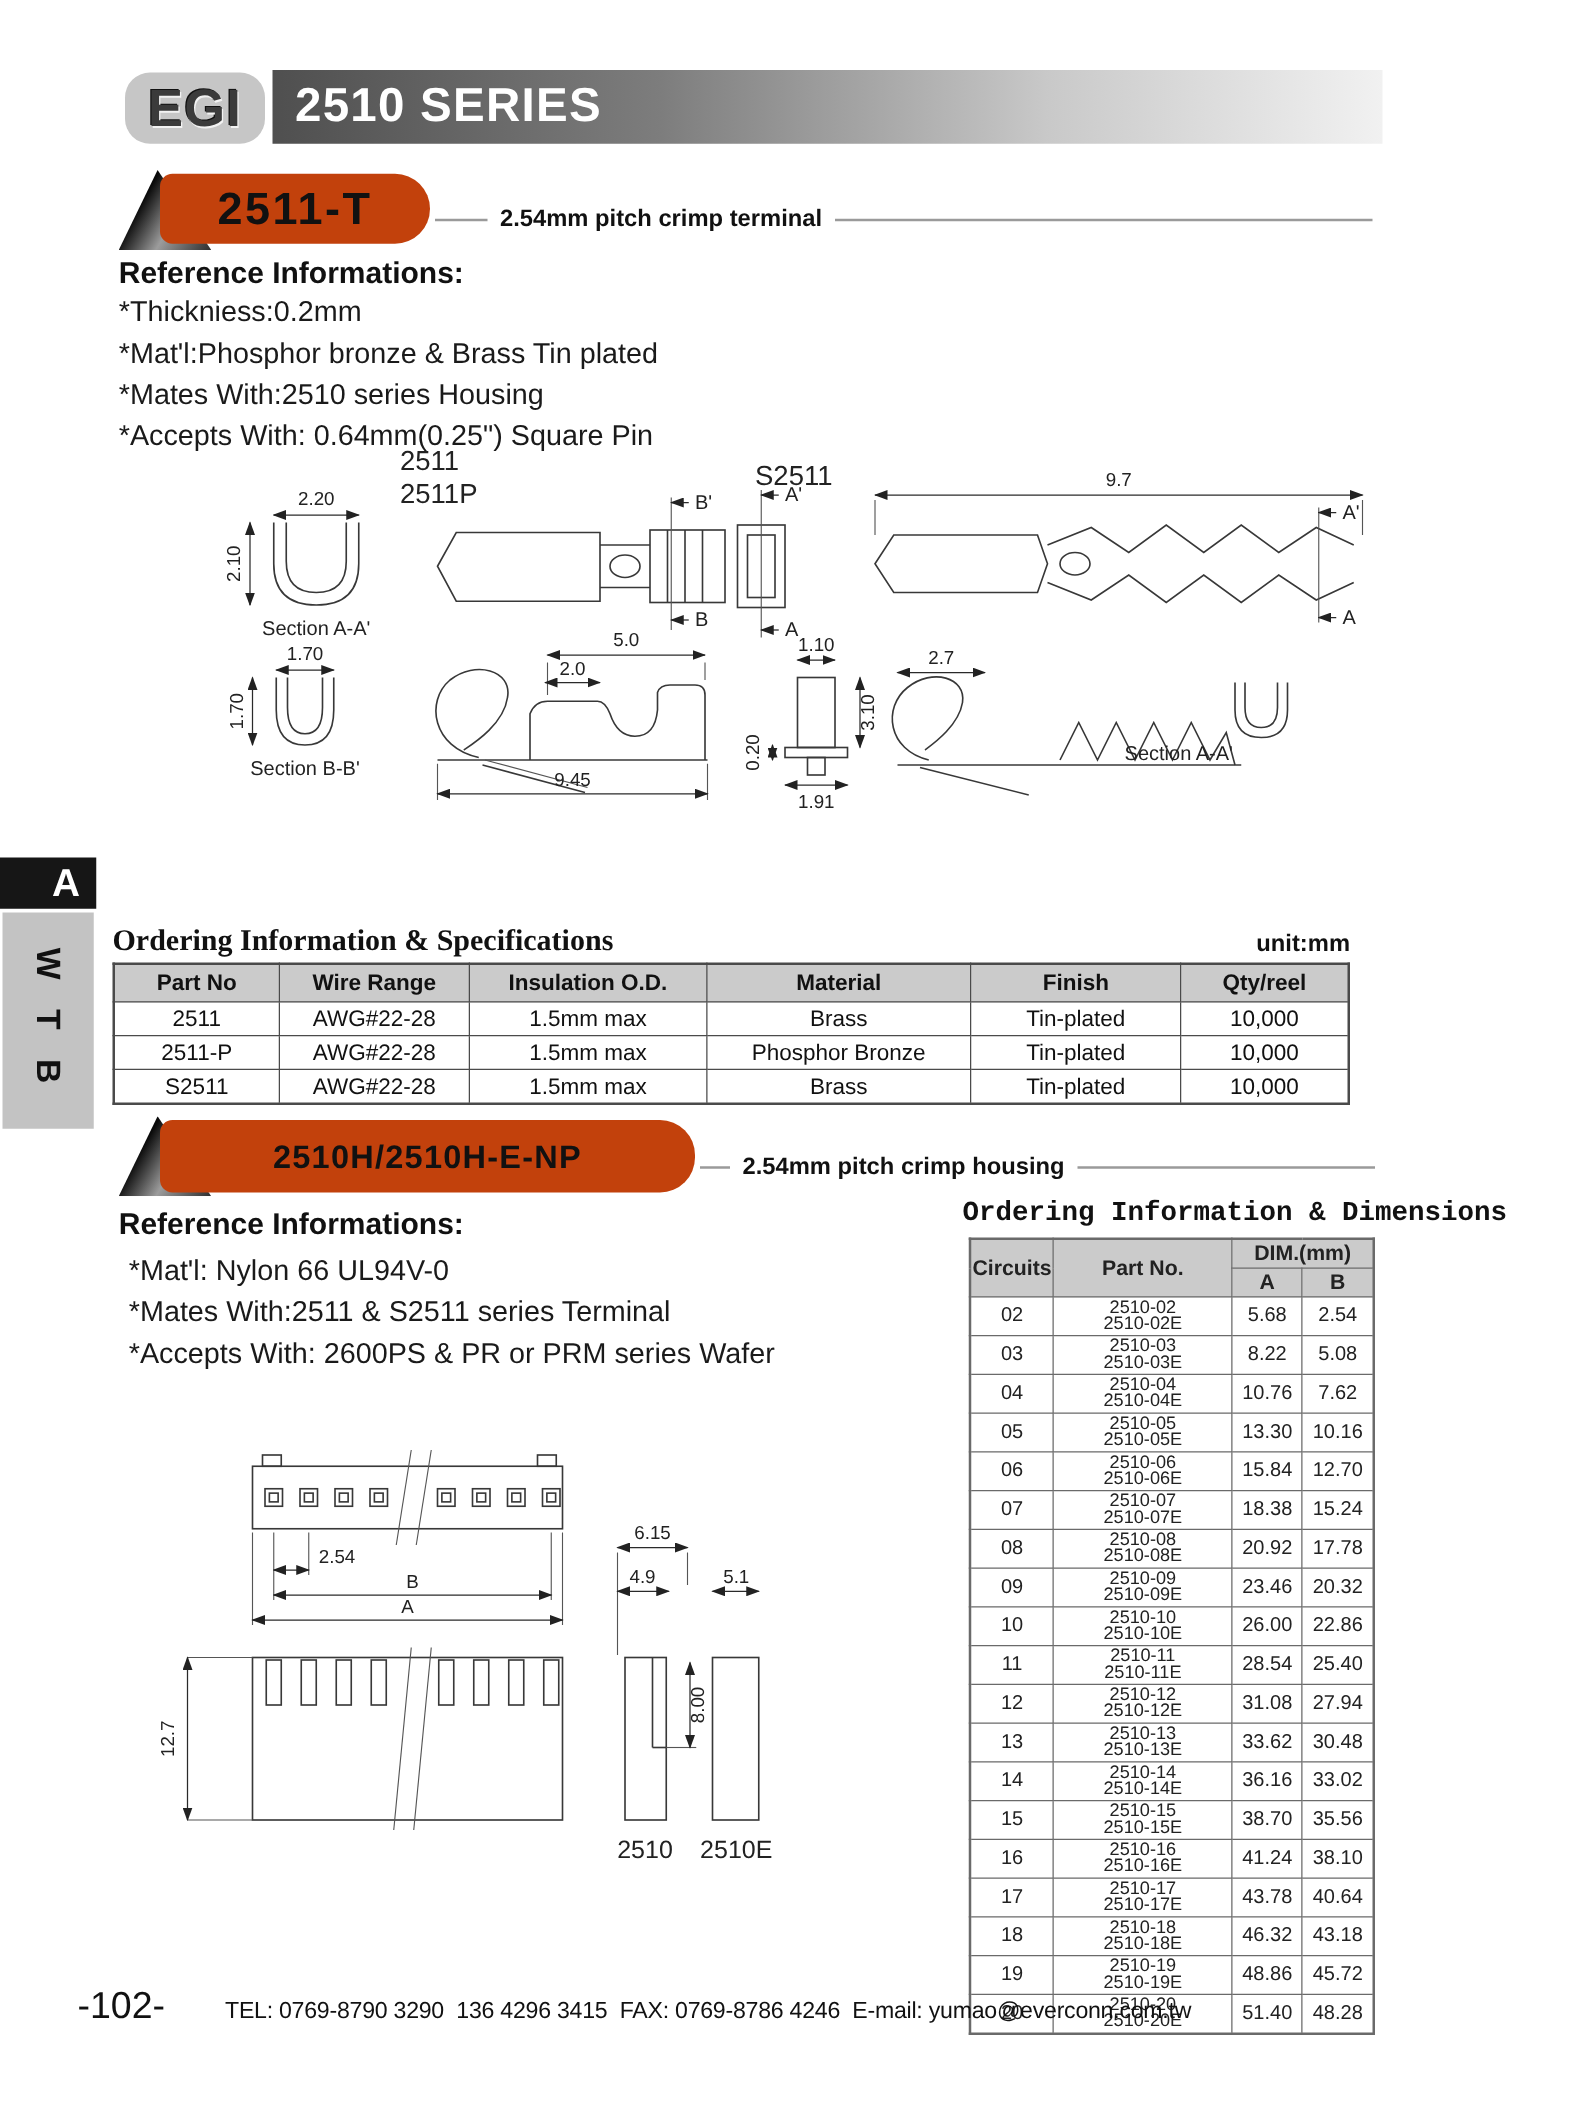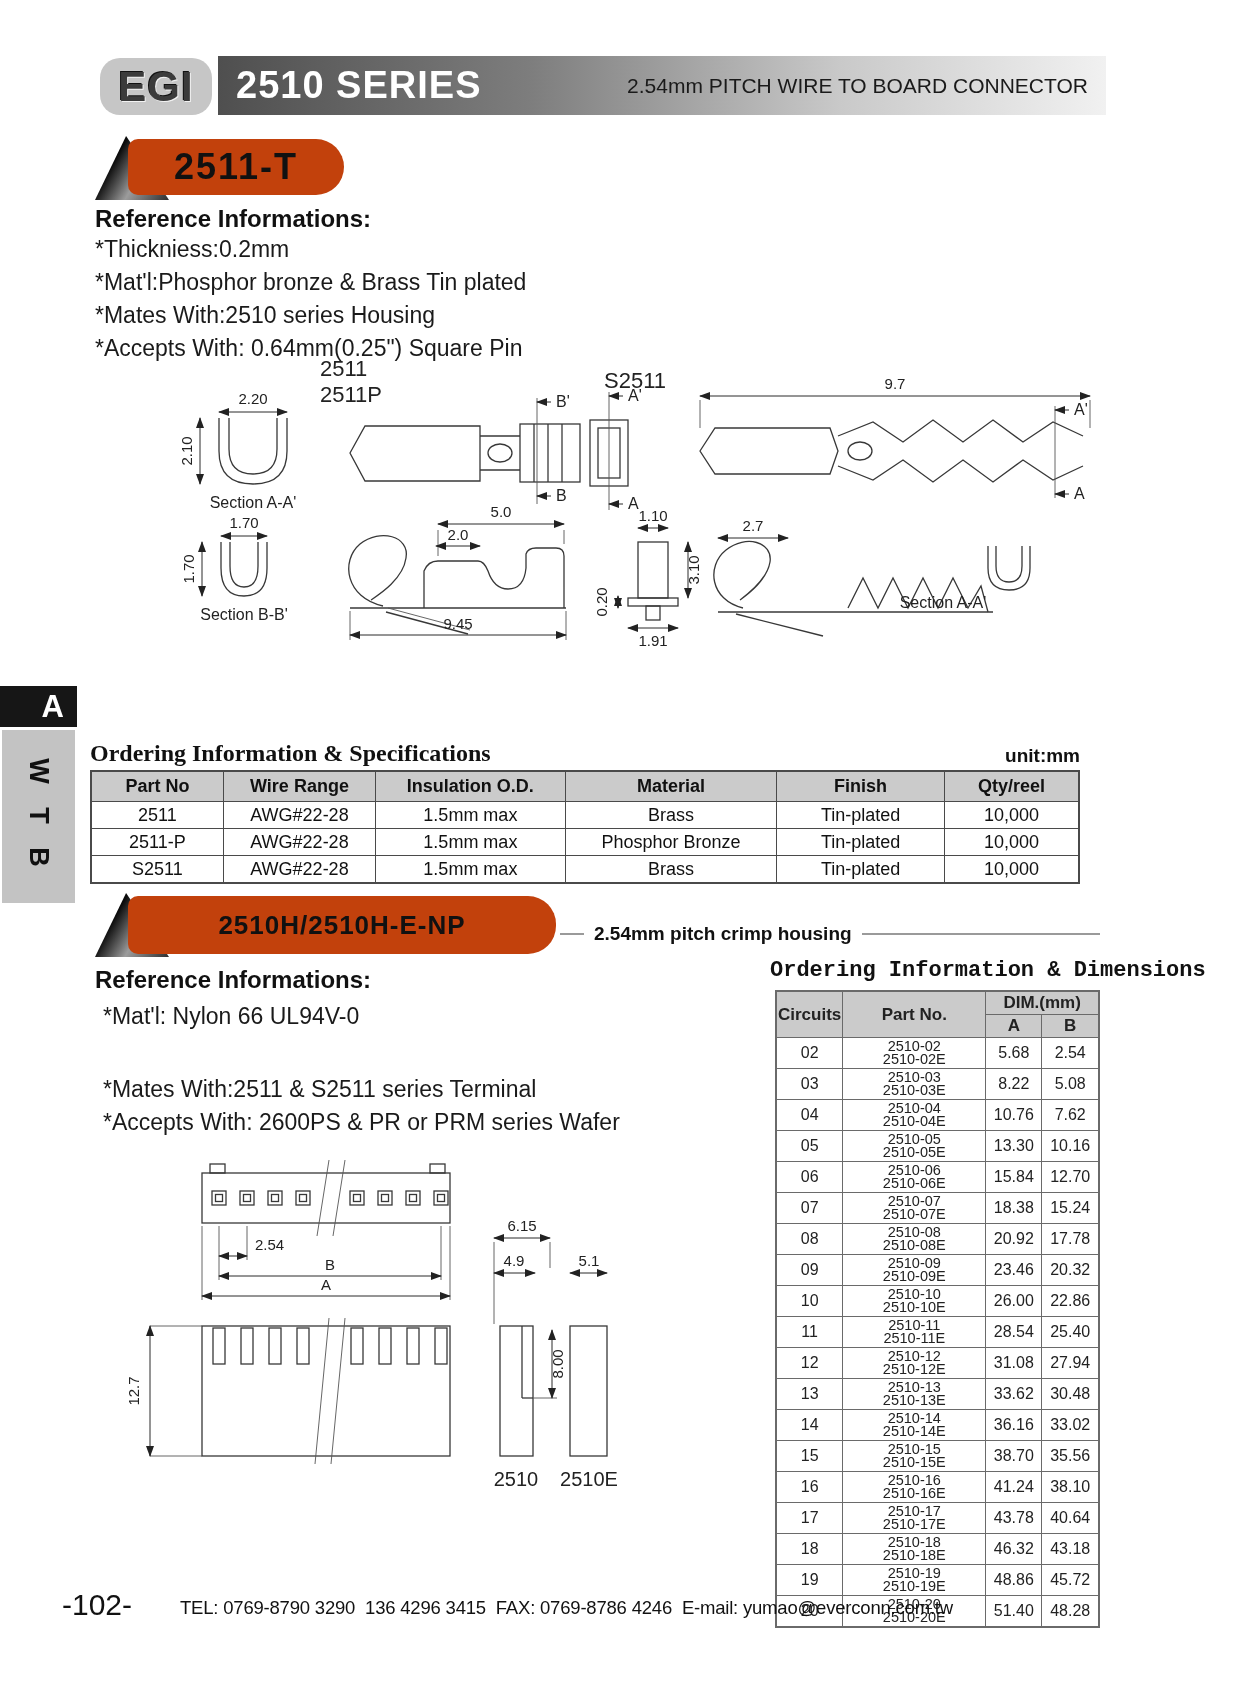--- a/index.html
+++ b/index.html
@@ -62,25 +62,29 @@
 </head>
 <body>
 
 <div class="page">
 
   <div class="logo">
     <span>EGI</span>
   </div>
   <div class="hbar">
     <span class="series">2510 SERIES</span>
-    <span class="sub">2.54mm PITCH WIRE TO BOARD CONNECTOR</span>
   </div>
 
   <div class="tri" style="left:95px;top:136px;"></div>
   <div class="pill" style="left:128px;top:139px;width:216px;height:56px;font-size:36px;letter-spacing:2px;">2511-T</div>
+  <div class="tagline" style="left:348px;top:165px;width:750px;">
+    <div class="ln" style="width:42px;"></div>
+    <div class="txt">2.54mm pitch crimp terminal</div>
+    <div class="ln" style="flex:1;"></div>
+  </div>
 
   <div style="position:absolute;left:95px;top:205px;">
     <div class="refh">Reference Informations:</div>
     <div class="refitem">*Thickniess:0.2mm</div>
     <div class="refitem">*Mat'l:Phosphor bronze &amp; Brass Tin plated</div>
     <div class="refitem">*Mates With:2510 series Housing</div>
     <div class="refitem">*Accepts With: 0.64mm(0.25") Square Pin</div>
   </div>
 
   <svg style="position:absolute;left:88px;top:356px;" width="1015" height="295" viewBox="0 0 1015 295">
@@ -258,21 +262,21 @@
   <div class="pill" style="left:128px;top:896px;width:428px;height:58px;font-size:26px;letter-spacing:1px;">2510H/2510H-E-NP</div>
   <div class="tagline" style="left:560px;top:923px;width:540px;">
     <div class="ln" style="width:24px;"></div>
     <div class="txt">2.54mm pitch crimp housing</div>
     <div class="ln" style="flex:1;"></div>
   </div>
 
   <div style="position:absolute;left:95px;top:966px;">
     <div class="refh">Reference Informations:</div>
     <div class="refitem" style="padding-left:8px;padding-top:6px;">*Mat'l: Nylon 66 UL94V-0</div>
-    <div class="refitem" style="padding-left:8px;margin-top:40px;">*Mates With:2511 &amp; S2511 series Terminal</div>
+    <div class="refitem" style="padding-left:8px;">*Mates With:2511 &amp; S2511 series Terminal</div>
     <div class="refitem" style="padding-left:8px;">*Accepts With: 2600PS &amp; PR or PRM series Wafer</div>
   </div>
 
   <div class="dim-title">Ordering Information &amp; Dimensions</div>
   <table class="dims">
     <colgroup>
       <col style="width:60px">
         <col style="width:150px">
         <col style="width:57px">
         <col style="width:58px">

